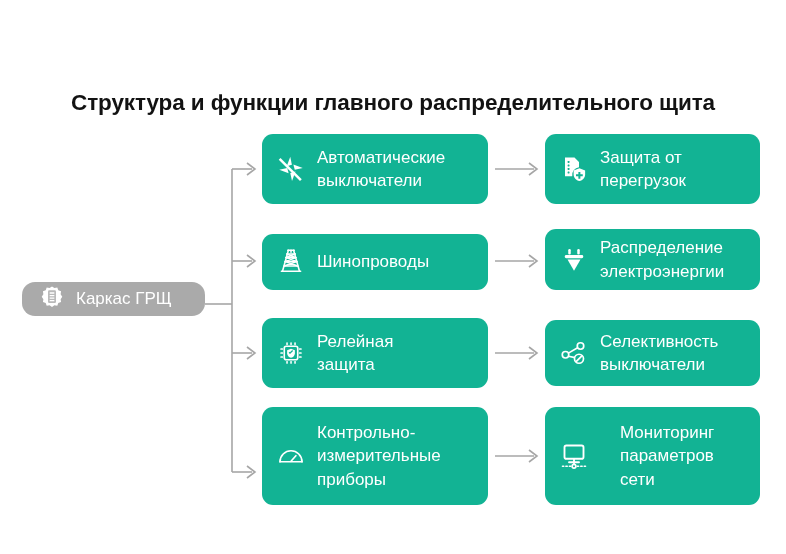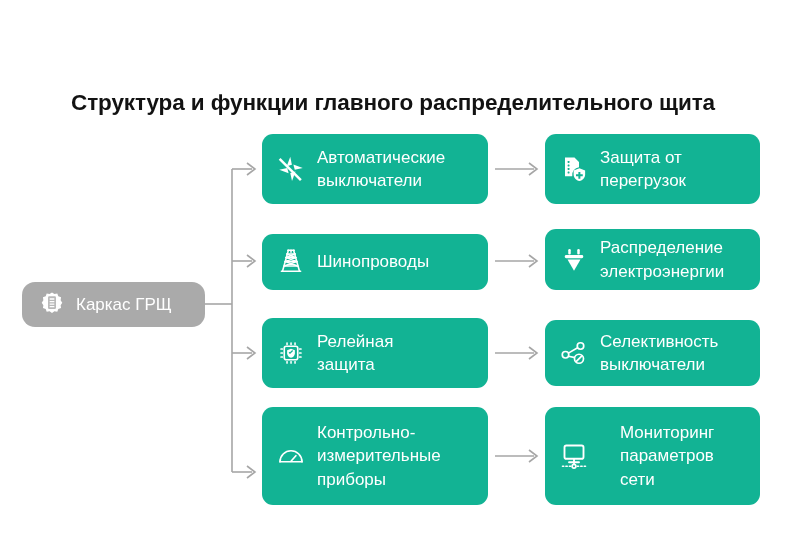--- a/index.html
+++ b/index.html
@@ -115,21 +115,21 @@
       <polyline points="247,255 255,261 247,267"></polyline>
       <polyline points="247,347 255,353 247,359"></polyline>
       <polyline points="247,466 255,472 247,478"></polyline>
       <polyline points="529,163 537,169 529,175"></polyline>
       <polyline points="529,255 537,261 529,267"></polyline>
       <polyline points="529,347 537,353 529,359"></polyline>
       <polyline points="529,450 537,456 529,462"></polyline>
     </g>
   </svg>
 
-  <div class="node root" style="left:22px; top:282px; width:183px; height:45px;padding-left:16px;">
+  <div class="node root" style="left:22px; top:282px; width:183px; height:34px;padding-left:16px;">
     <svg class="ico" viewBox="0 0 24 24">
       <path fill="#ffffff" d="M12 1.2l2.1 1.35 2.45-.35.85 2.35 2.35.85-.35 2.45L20.8 10l-1.4 2.15.35 2.45-2.35.85-.85 2.35-2.45-.35L12 18.8l-2.1-1.35-2.45.35-.85-2.35-2.35-.85.35-2.45L3.2 10l1.4-2.15-.35-2.45 2.35-.85.85-2.35 2.45.35z"></path>
       <path fill="#12b394" fill-opacity="0" d="M0 0h24v24H0z"></path>
       <rect x="8.6" y="4.6" width="6.8" height="10.8" rx="1" fill="#b9b9b9"></rect>
       <path fill="#ffffff" d="M10 6.3h4v1.1h-4zM10 8.5h4v1.1h-4zM10 10.7h4v1.1h-4zM10 12.9h4v1.1h-4z"></path>
     </svg>
     <div class="label">Каркас ГРЩ</div>
   </div>
 
   <div class="node leaf" style="left:262px; top:134px; width:226px; height:70px;">

